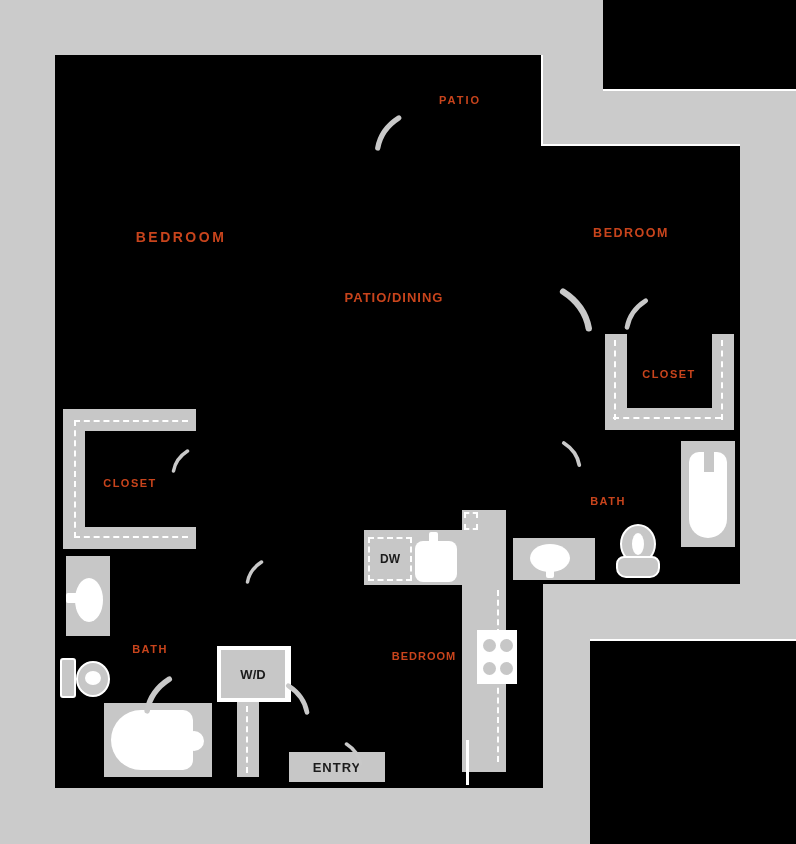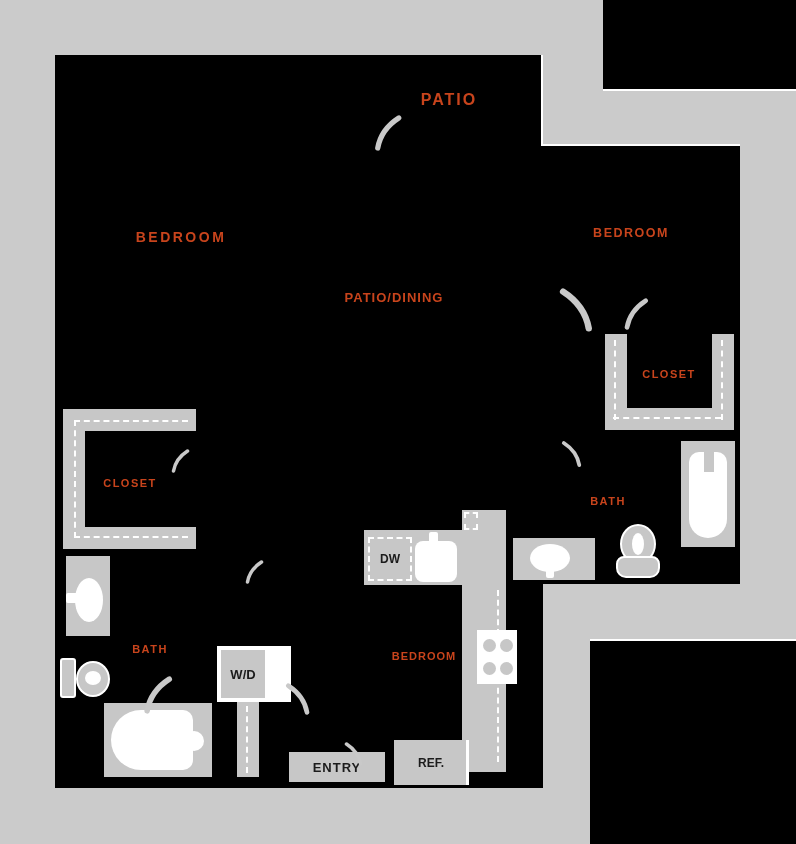--- a/index.html
+++ b/index.html
@@ -53,21 +53,21 @@
 
   <div class="toilet-part" style="left:60px;top:658px;width:16px;height:40px;border-radius:3px"></div>
   <div class="toilet-part" style="left:76px;top:661px;width:34px;height:36px;border-radius:50%"></div>
   <div class="oval" style="left:85px;top:671px;width:16px;height:14px"></div>
 
   <div class="fix" style="left:104px;top:703px;width:108px;height:74px"></div>
   <div class="wht" style="left:111px;top:710px;width:82px;height:60px;border-radius:30px 10px 10px 30px"></div>
   <div class="wht" style="left:184px;top:731px;width:20px;height:20px;border-radius:50%"></div>
 
   <div class="wht" style="left:217px;top:646px;width:74px;height:56px"></div>
-  <div class="fix center-flex" style="left:221px;top:650px;width:44px;height:48px">
+  <div class="fix center-flex" style="left:221px;top:650px;width:64px;height:48px">
     <span class="dark-label" style="font-size:13px">W/D</span>
   </div>
   <div class="fix" style="left:237px;top:702px;width:22px;height:75px"></div>
   <div class="dash-v" style="left:246px;top:706px;height:67px"></div>
 
   <div class="fix" style="left:364px;top:530px;width:142px;height:55px"></div>
   <div class="fix" style="left:462px;top:510px;width:44px;height:262px"></div>
   <div class="dashed center-flex" style="left:368px;top:537px;width:44px;height:44px">
     <span class="dark-label" style="font-size:12px">DW</span>
   </div>
@@ -75,23 +75,20 @@
   <div class="wht" style="left:429px;top:532px;width:9px;height:14px;border-radius:2px"></div>
   <div class="dashed" style="left:464px;top:512px;width:14px;height:18px"></div>
   <div class="dash-v" style="left:497px;top:590px;height:172px"></div>
 
   <div class="wht" style="left:477px;top:630px;width:40px;height:54px"></div>
   <div class="burner" style="left:483px;top:639px"></div>
   <div class="burner" style="left:500px;top:639px"></div>
   <div class="burner" style="left:483px;top:662px"></div>
   <div class="burner" style="left:500px;top:662px"></div>
 
-  <div class="fix center-flex" style="left:394px;top:740px;width:74px;height:45px">
-    <span class="dark-label" style="font-size:12px">REF.</span>
-  </div>
   <div class="wht" style="left:466px;top:740px;width:3px;height:45px"></div>
 
   <div class="fix center-flex" style="left:289px;top:752px;width:96px;height:30px">
     <span class="dark-label" style="font-size:13px;letter-spacing:1px">ENTRY</span>
   </div>
 
   <div class="fix" style="left:605px;top:334px;width:22px;height:96px"></div>
   <div class="fix" style="left:712px;top:334px;width:22px;height:96px"></div>
   <div class="fix" style="left:605px;top:408px;width:129px;height:22px"></div>
   <div class="dash-v" style="left:614px;top:340px;height:80px"></div>
@@ -131,21 +128,21 @@
   <svg class="swish" style="left:141px;top:676px;width:36px;height:38px" viewBox="0 0 40 48">
       <path d="M33 4 C 19 13, 8 27, 5 44"></path>
     </svg>
   <svg class="swish flip" style="left:281px;top:683px;width:32px;height:32px" viewBox="0 0 40 48">
       <path d="M33 4 C 19 13, 8 27, 5 44"></path>
     </svg>
   <svg class="swish flip" style="left:343px;top:735px;width:20px;height:38px" viewBox="0 0 40 48">
       <path d="M33 4 C 19 13, 8 27, 5 44"></path>
     </svg>
 
-  <div class="room-label" style="left:449px;top:100px;font-size:16px;letter-spacing:2px">PATIO</div>
+  <div class="room-label" style="left:460px;top:100px;font-size:11px;letter-spacing:2px">PATIO</div>
   <div class="room-label" style="left:181px;top:237px;font-size:14px;letter-spacing:2.5px">BEDROOM</div>
   <div class="room-label" style="left:394px;top:297px;font-size:13px;letter-spacing:1px">PATIO/DINING</div>
   <div class="room-label" style="left:631px;top:233px;font-size:12.5px;letter-spacing:1.5px">BEDROOM</div>
   <div class="room-label" style="left:669px;top:374px;font-size:11px;letter-spacing:1.5px">CLOSET</div>
   <div class="room-label" style="left:130px;top:483px;font-size:11px;letter-spacing:1.5px">CLOSET</div>
   <div class="room-label" style="left:608px;top:501px;font-size:11px;letter-spacing:1.5px">BATH</div>
   <div class="room-label" style="left:150px;top:649px;font-size:11px;letter-spacing:1.5px">BATH</div>
   <div class="room-label" style="left:424px;top:656px;font-size:11px;letter-spacing:1px">BEDROOM</div>
 
 </div>

